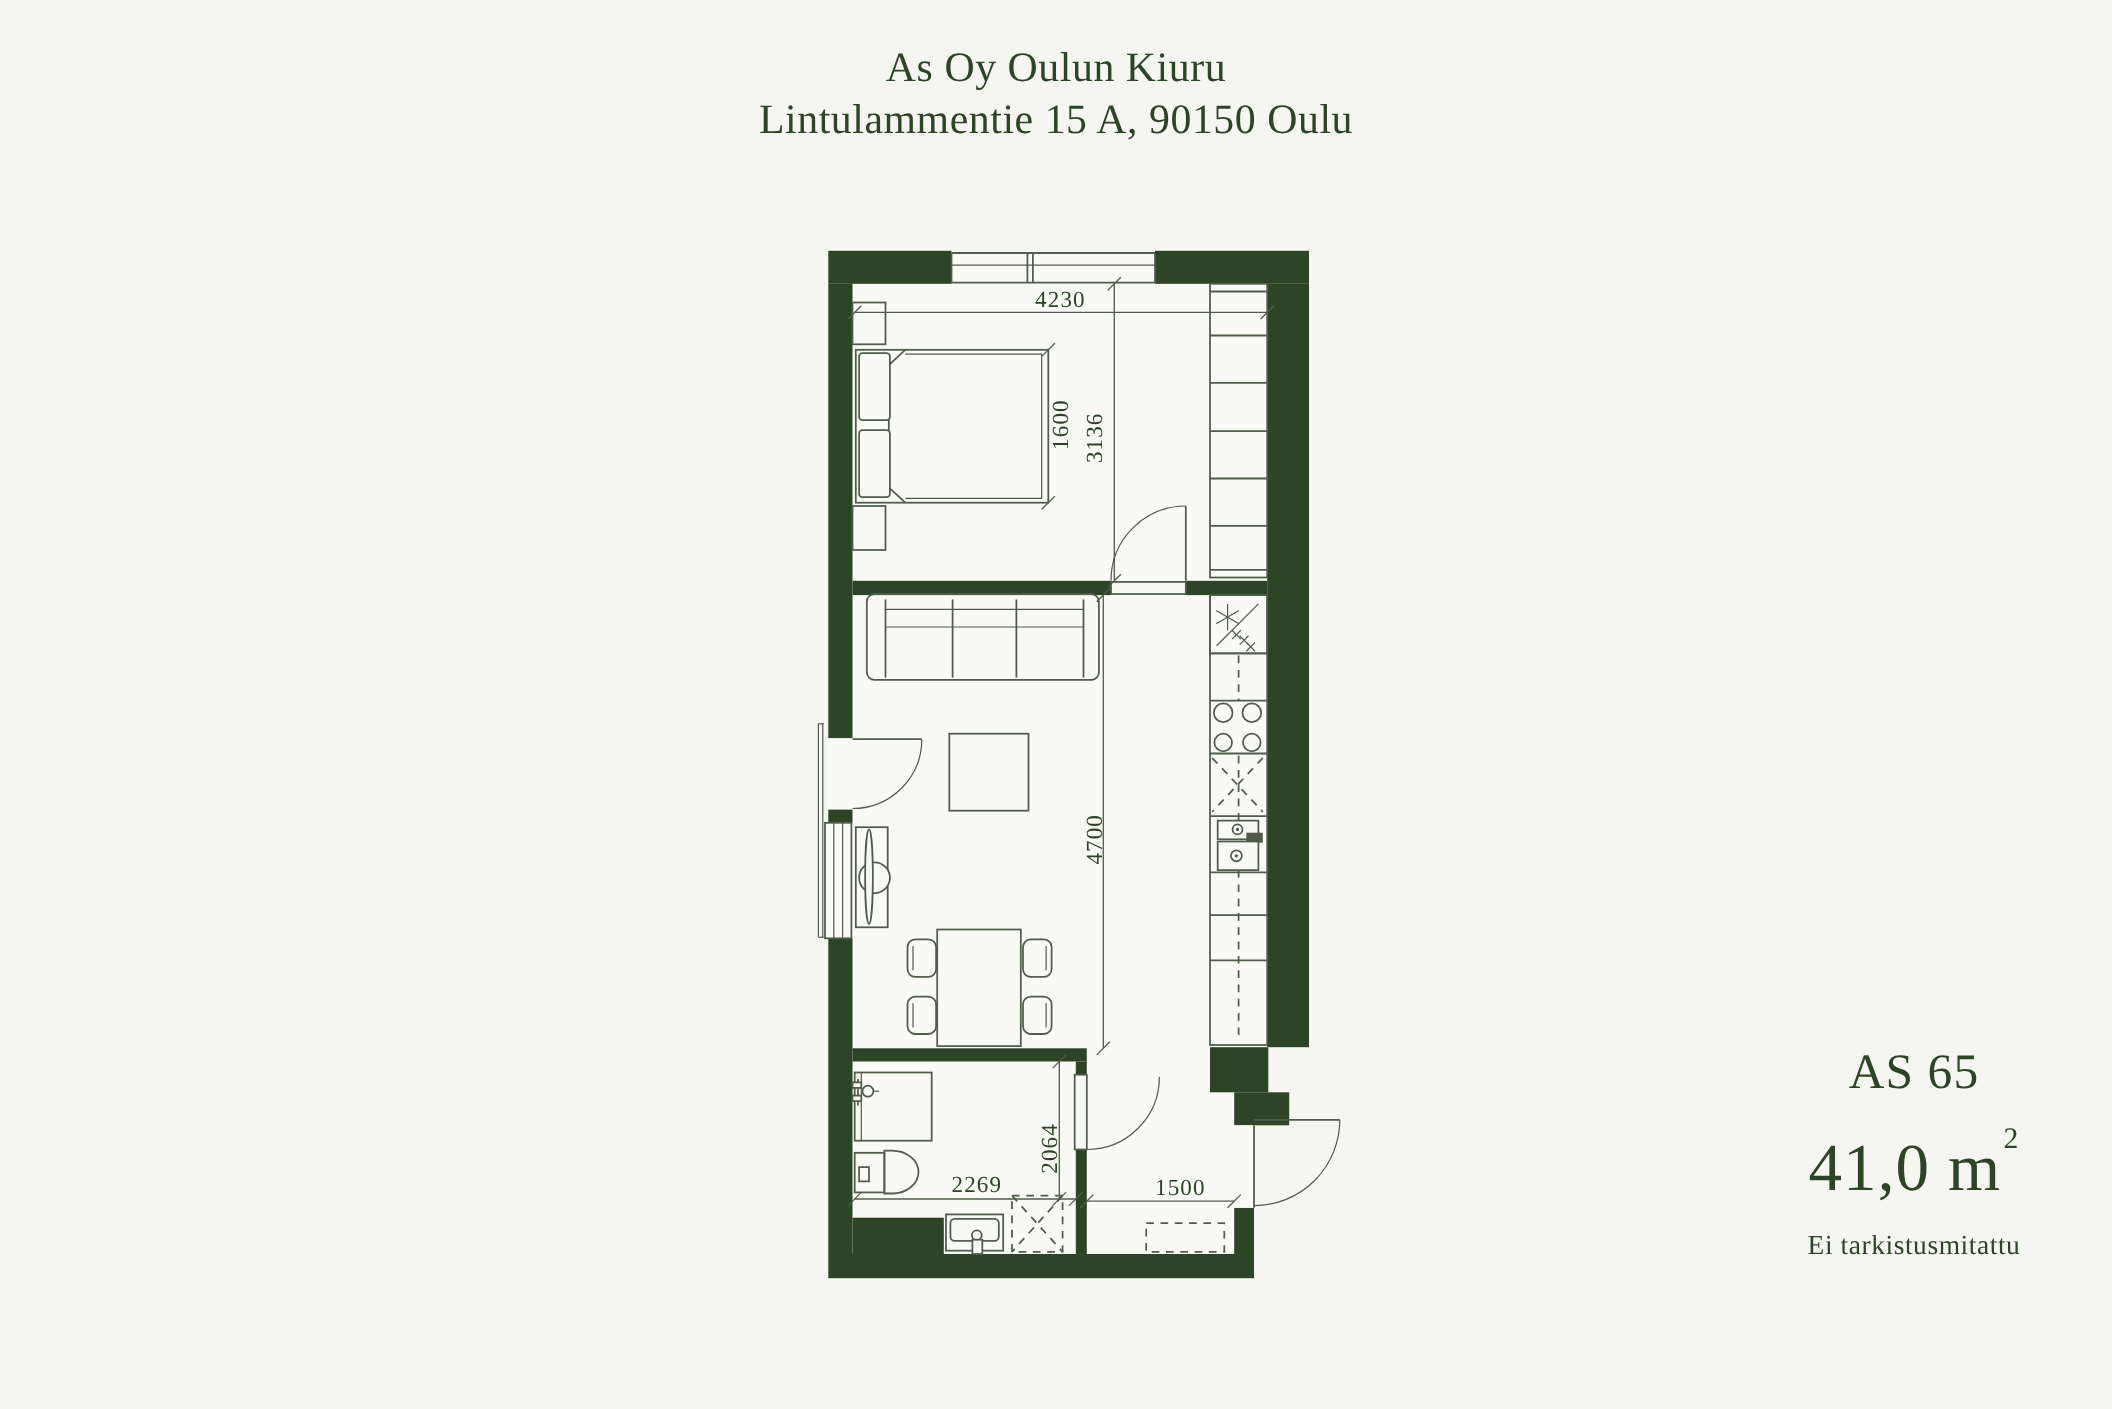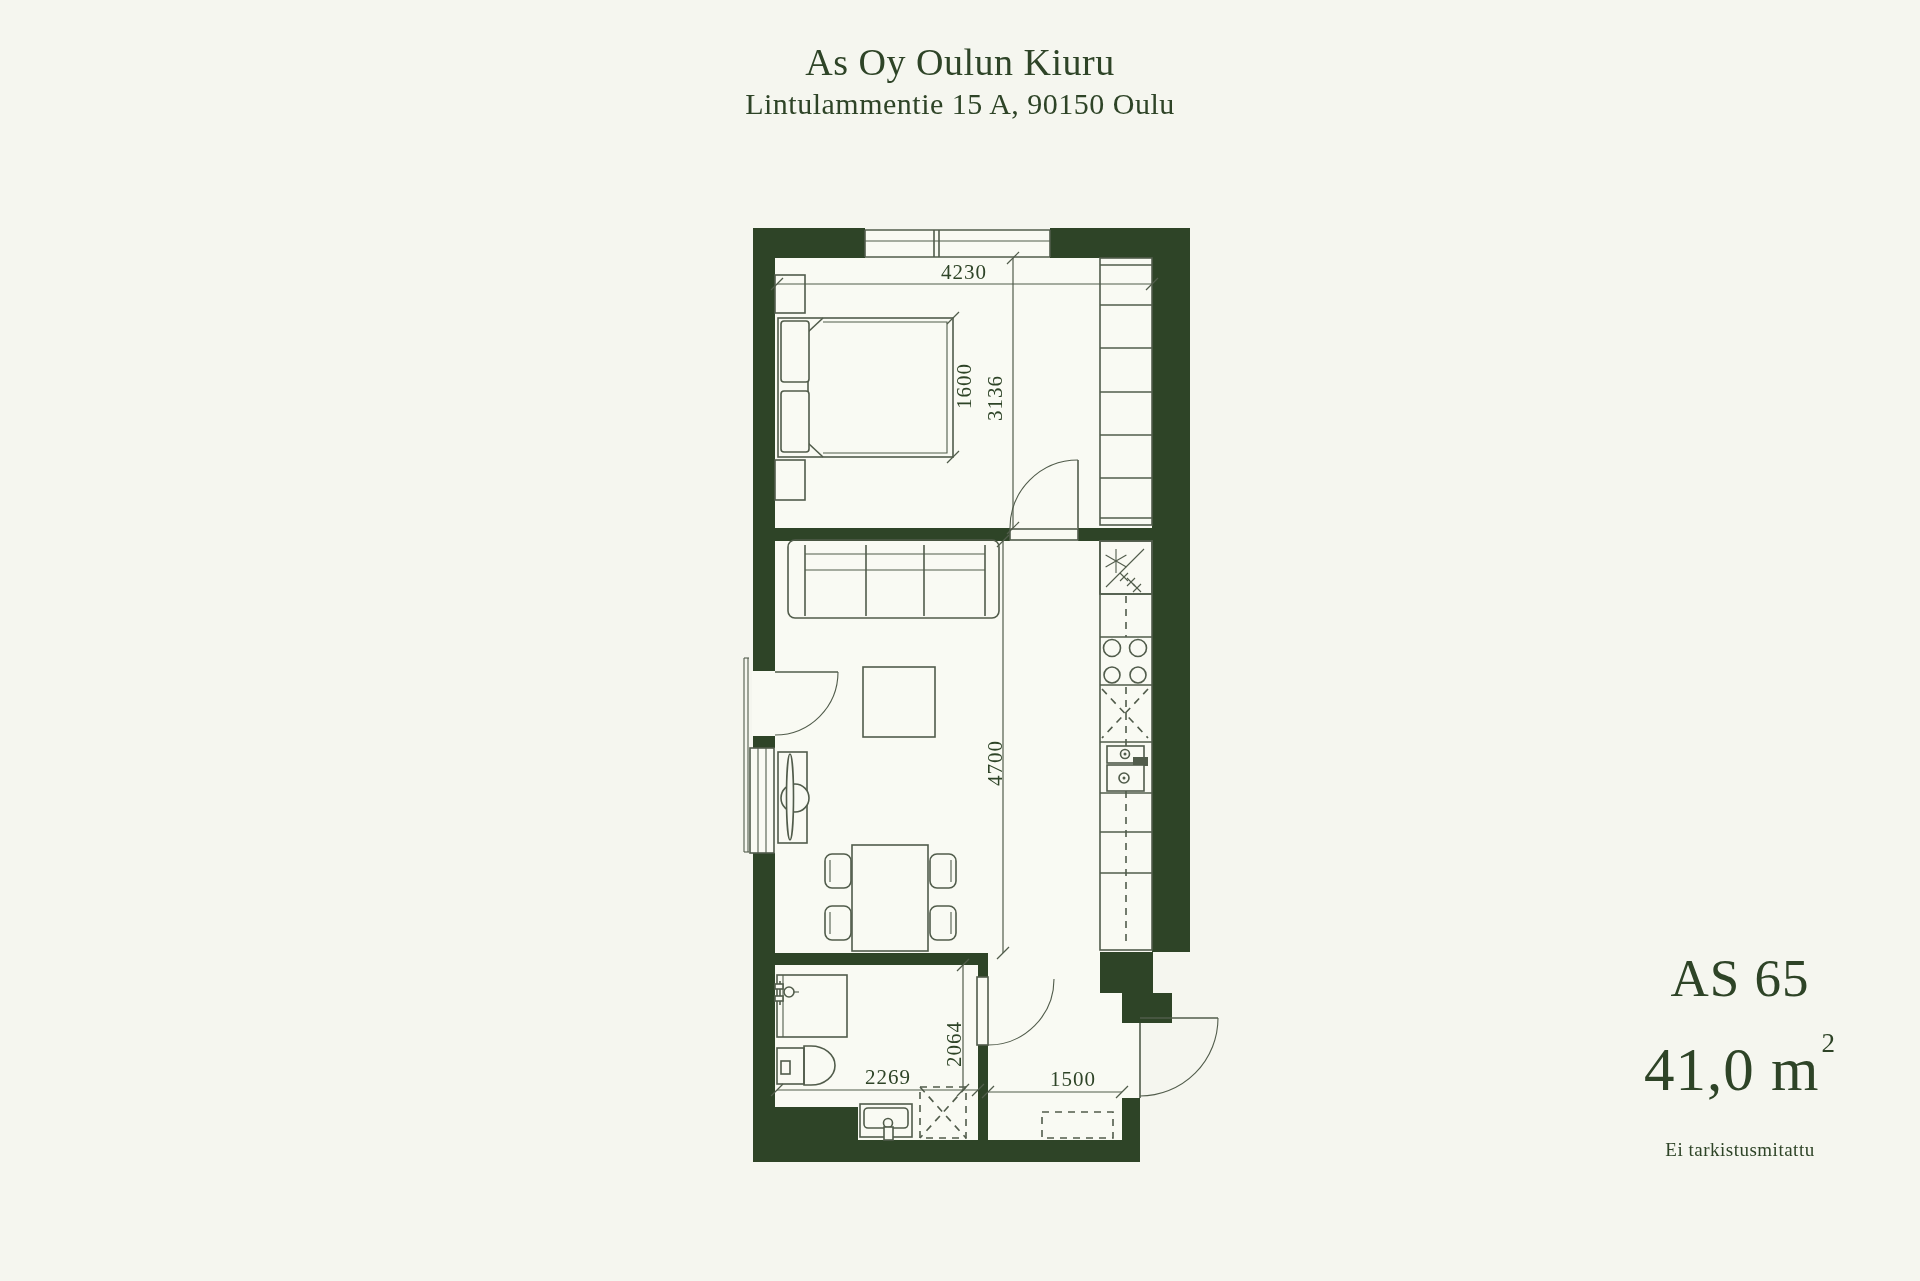--- a/index.html
+++ b/index.html
@@ -1,25 +1,25 @@
 <!DOCTYPE html>
 <html style="--background: #f5f6ef; --floor: #f9faf3; --wall: #2e4427; --line: #515c4b; --text: #2e4427;"><head>
 <meta charset="utf-8">
 <style>
   html,body{margin:0;padding:0;background:var(--background,#f5f6ef);}
   .page{position:relative;width:1920px;height:1281px;background:var(--background,#f5f6ef);
         font-family:"Liberation Serif","DejaVu Serif",serif;color:var(--text,#2e4427);overflow:hidden;}
   .hdr{position:absolute;left:0;width:1920px;text-align:center;}
   .hdr.title{top:40px;font-size:38px;letter-spacing:.5px;}
-  .hdr.addr{top:87px;font-size:30px;letter-spacing:.5px;}
+  .hdr.addr{top:87px;font-size:38px;letter-spacing:.5px;}
   .unit{position:absolute;left:1560px;top:948px;width:360px;text-align:center;}
-  .unit .uid{font-size:53px;letter-spacing:1px;}
+  .unit .uid{font-size:45px;letter-spacing:1px;}
   .unit .uarea{font-size:61px;margin-top:20px;letter-spacing:1px;}
   .unit .uarea sup{font-size:27px;vertical-align:38px;margin-left:2px;}
-  .unit .unote{font-size:19px;margin-top:34px;letter-spacing:.5px;}
+  .unit .unote{font-size:25px;margin-top:21px;letter-spacing:.5px;}
   svg{position:absolute;left:0;top:0;}
   .wall{fill:var(--wall,#2e4427);stroke:none;}
   .floor{fill:var(--floor,#f9faf3);stroke:none;}
   .bg{fill:var(--background,#f5f6ef);stroke:none;}
   .ln{fill:none;stroke:var(--line,#515c4b);stroke-width:1.6;}
   .lnf{fill:var(--floor,#f9faf3);stroke:var(--line,#515c4b);stroke-width:1.6;}
   .thin{fill:none;stroke:var(--line,#515c4b);stroke-width:1.1;}
   .dash{fill:none;stroke:var(--line,#515c4b);stroke-width:1.6;stroke-dasharray:7 6;}
   .dark{fill:var(--line,#515c4b);stroke:none;}
   .dim{fill:none;stroke:var(--line,#515c4b);stroke-width:1.2;}

